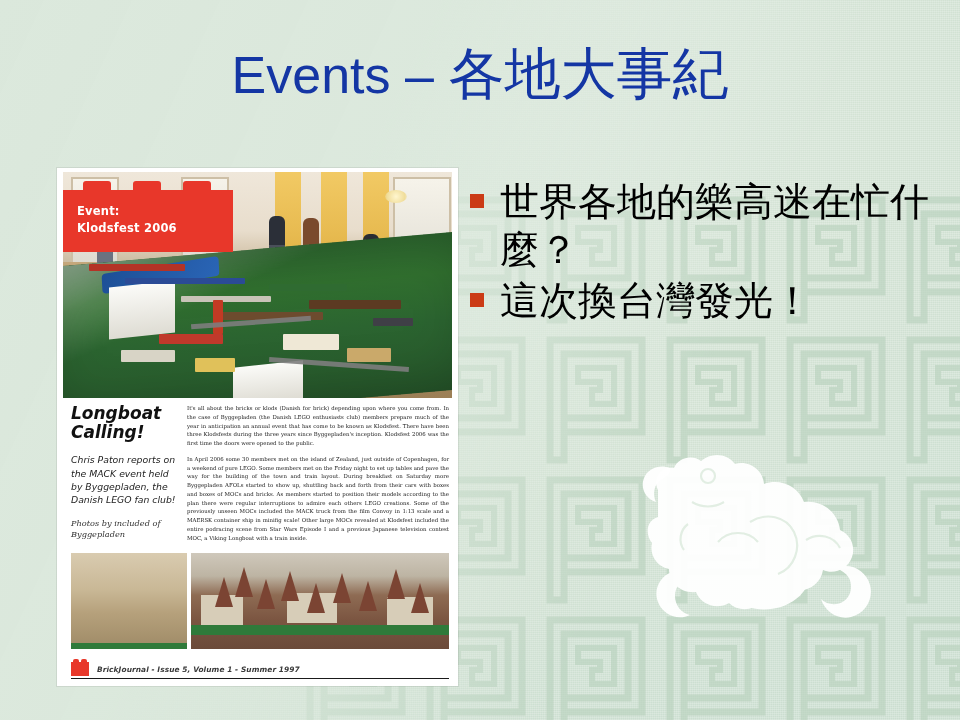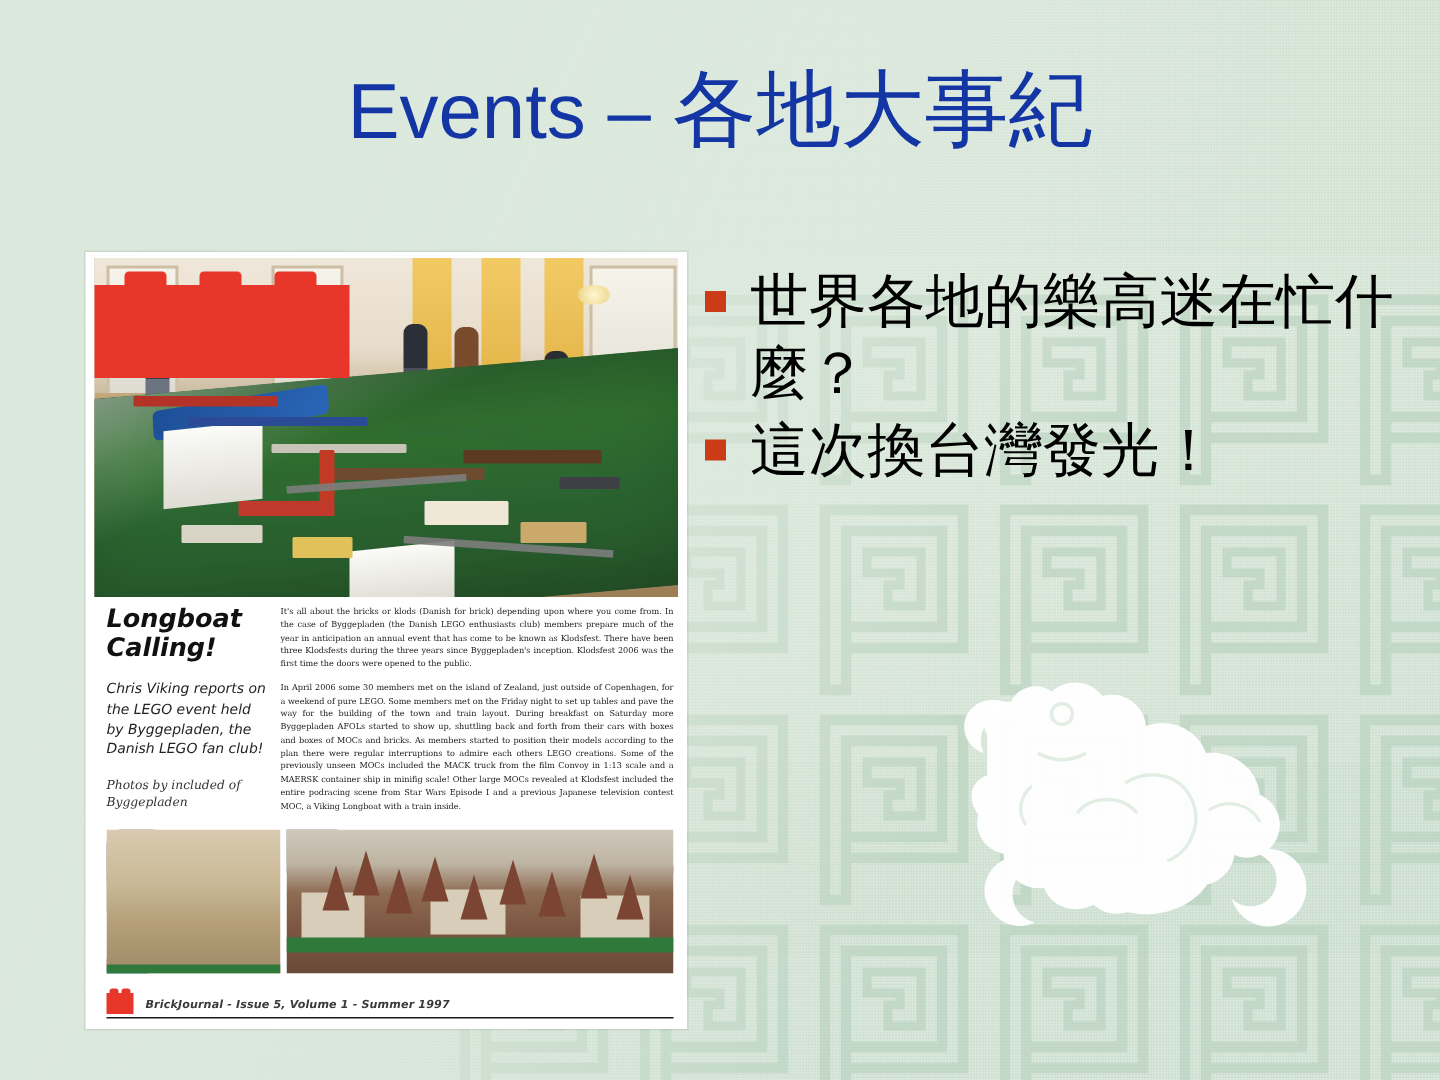--- a/index.html
+++ b/index.html
@@ -507,29 +507,33 @@
         <div class="brick" style="left:310px; top:146px; width:40px; height:8px; background:#3f3f46;"></div>
         <div class="brick" style="left:150px; top:128px; width:10px; height:34px; background:#c23a24;"></div>
         <div class="road" style="left:128px; top:148px; width:120px; height:5px; transform:rotate(-4deg);"></div>
         <div class="road" style="left:206px; top:190px; width:140px; height:5px; transform:rotate(4deg);"></div>
       </div>
 
       <div class="event-banner">
         <span class="stud" style="left:28px;"></span>
         <span class="stud" style="left:78px;"></span>
         <span class="stud" style="left:128px;"></span>
+        <span class="txt">
+          <span>Event:</span><br>
+          <span>Klodsfest 2006</span>
+        </span>
       </div>
     </div>
 
     <div class="mag-headline">
       <div class="h">
         <span>Longboat</span><br>
         <span>Calling!</span>
       </div>
-      <div class="sub">Chris Viking reports on the LEGO event held by Byggepladen, the Danish LEGO fan club!</div>
+      <div class="sub">Chris Paton reports on the MACK event held by Byggepladen, the Danish LEGO fan club!</div>
       <div class="credit">Photos by included of Byggepladen</div>
     </div>
 
     <div class="mag-body">
       <p>It's all about the bricks or klods (Danish for brick) depending upon where you come from. In the case of Byggepladen (the Danish LEGO enthusiasts club) members prepare much of the year in anticipation an annual event that has come to be known as Klodsfest. There have been three Klodsfests during the three years since Byggepladen's inception. Klodsfest 2006 was the first time the doors were opened to the public.</p>
       <p>In April 2006 some 30 members met on the island of Zealand, just outside of Copenhagen, for a weekend of pure LEGO. Some members met on the Friday night to set up tables and pave the way for the building of the town and train layout. During breakfast on Saturday more Byggepladen AFOLs started to show up, shuttling back and forth from their cars with boxes and boxes of MOCs and bricks. As members started to position their models according to the plan there were regular interruptions to admire each others LEGO creations. Some of the previously unseen MOCs included the MACK truck from the film Convoy in 1:13 scale and a MAERSK container ship in minifig scale! Other large MOCs revealed at Klodsfest included the entire podracing scene from Star Wars Episode I and a previous Japanese television contest MOC, a Viking Longboat with a train inside.</p>
     </div>
 
     <div class="mag-photo-b1">
       <div class="photo-b1"></div>

